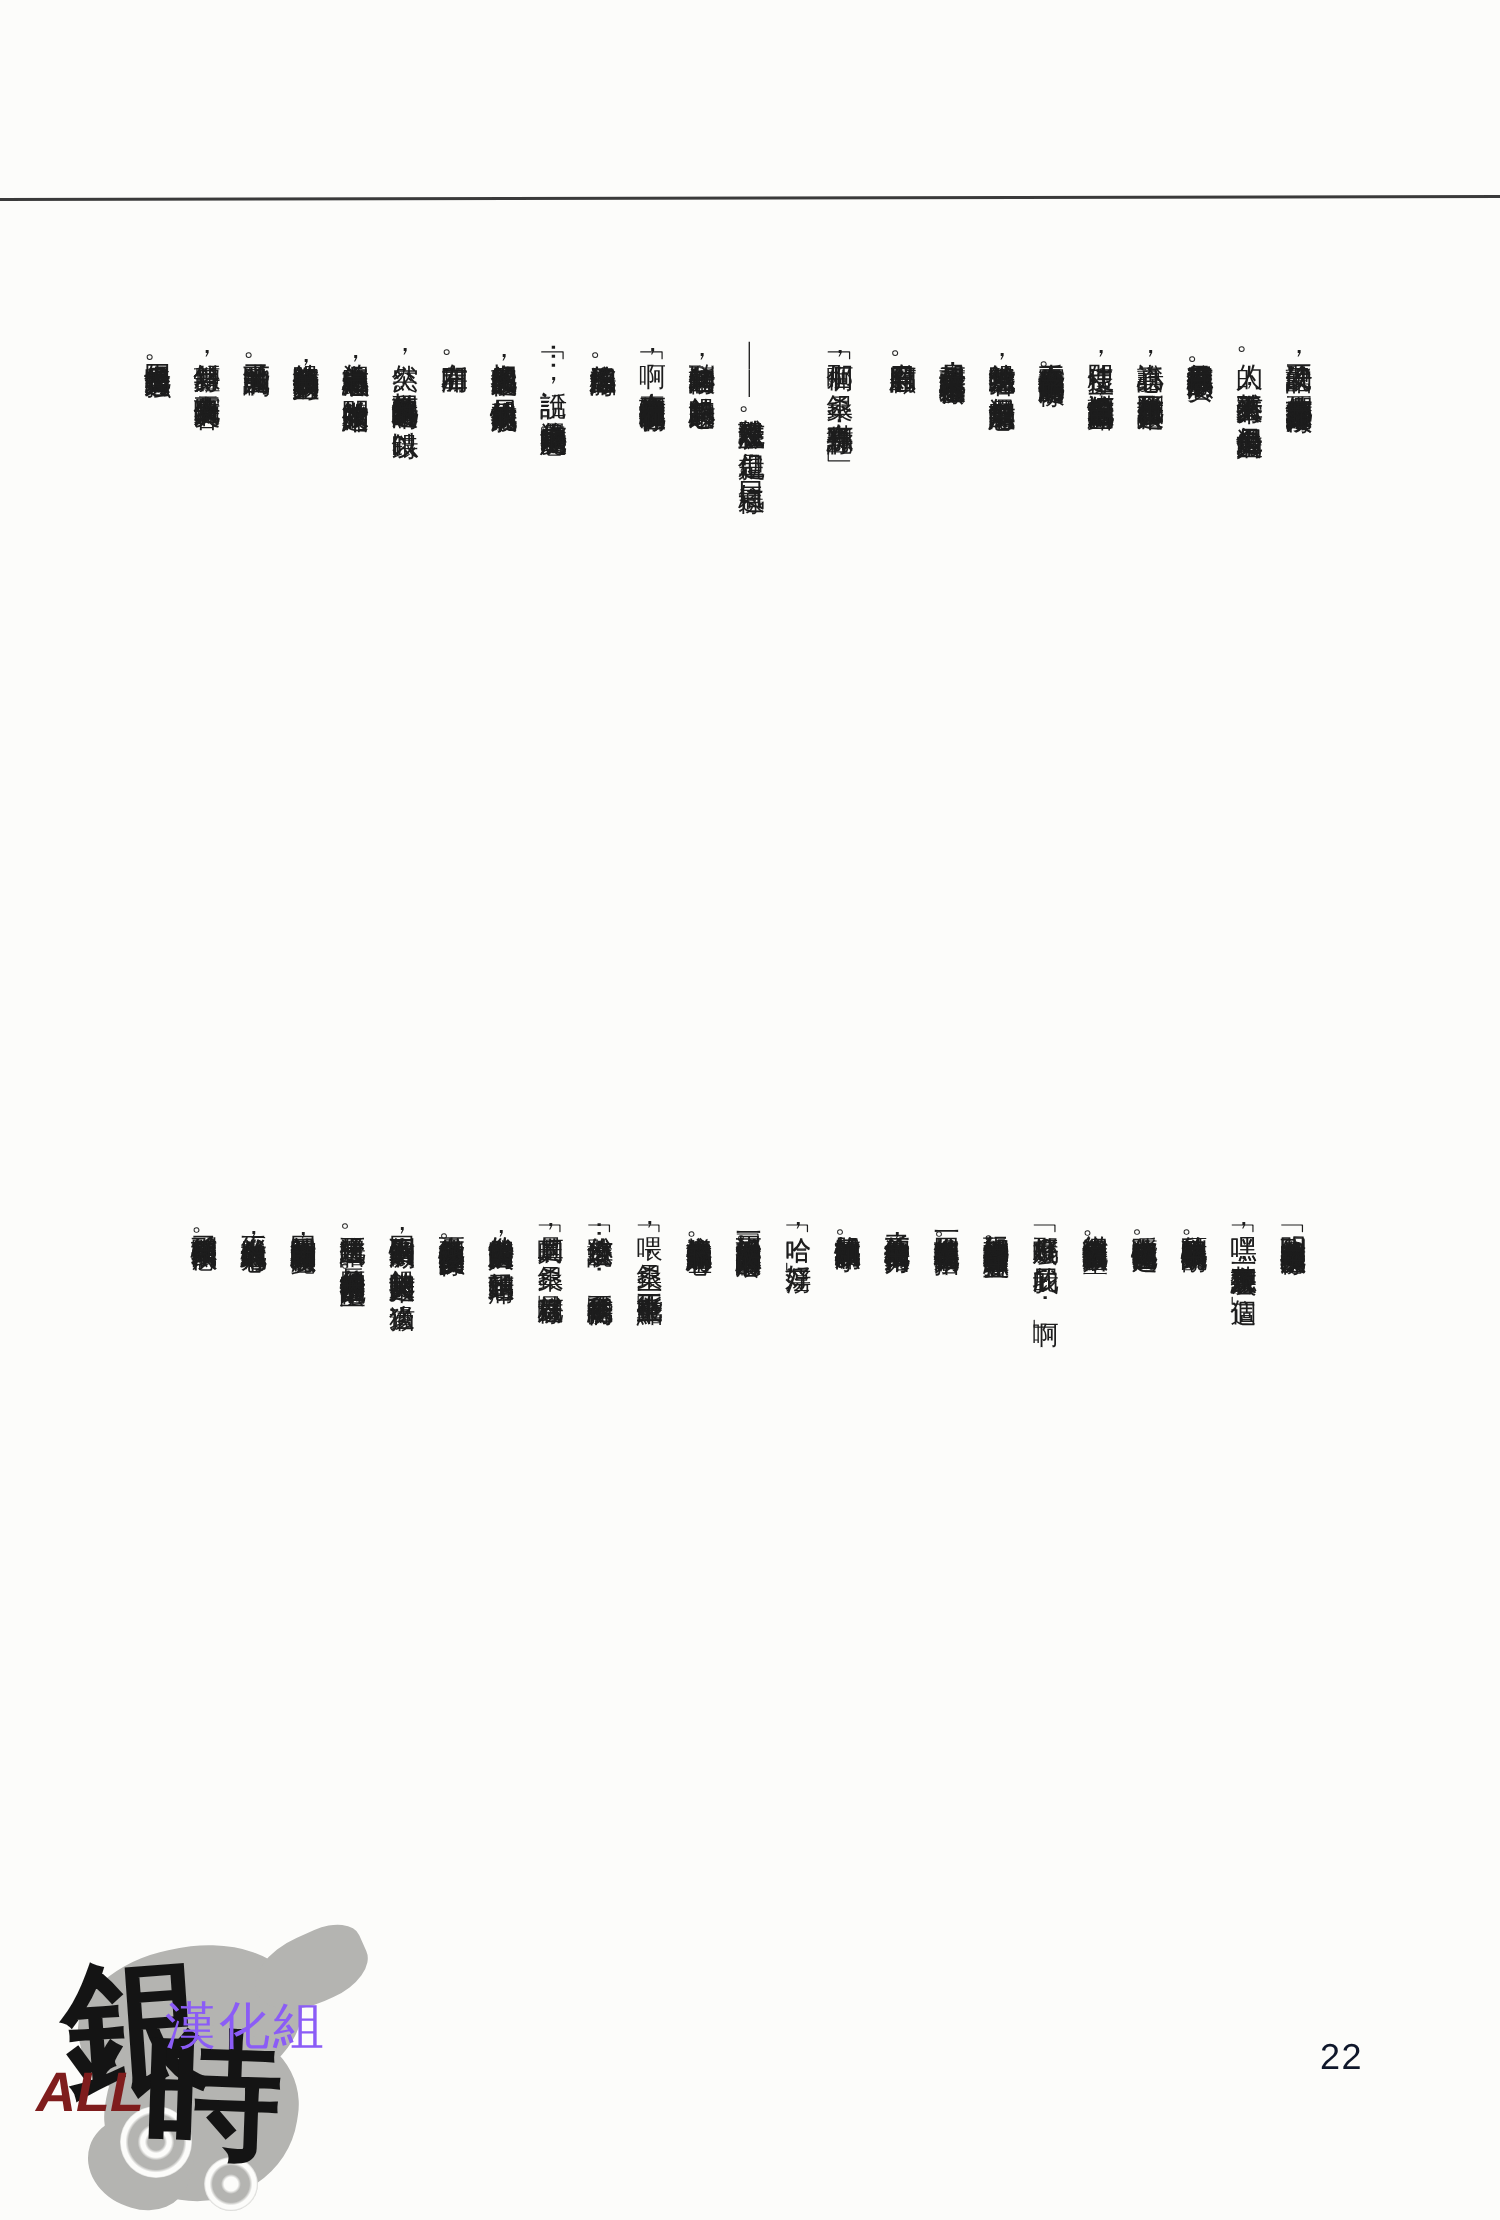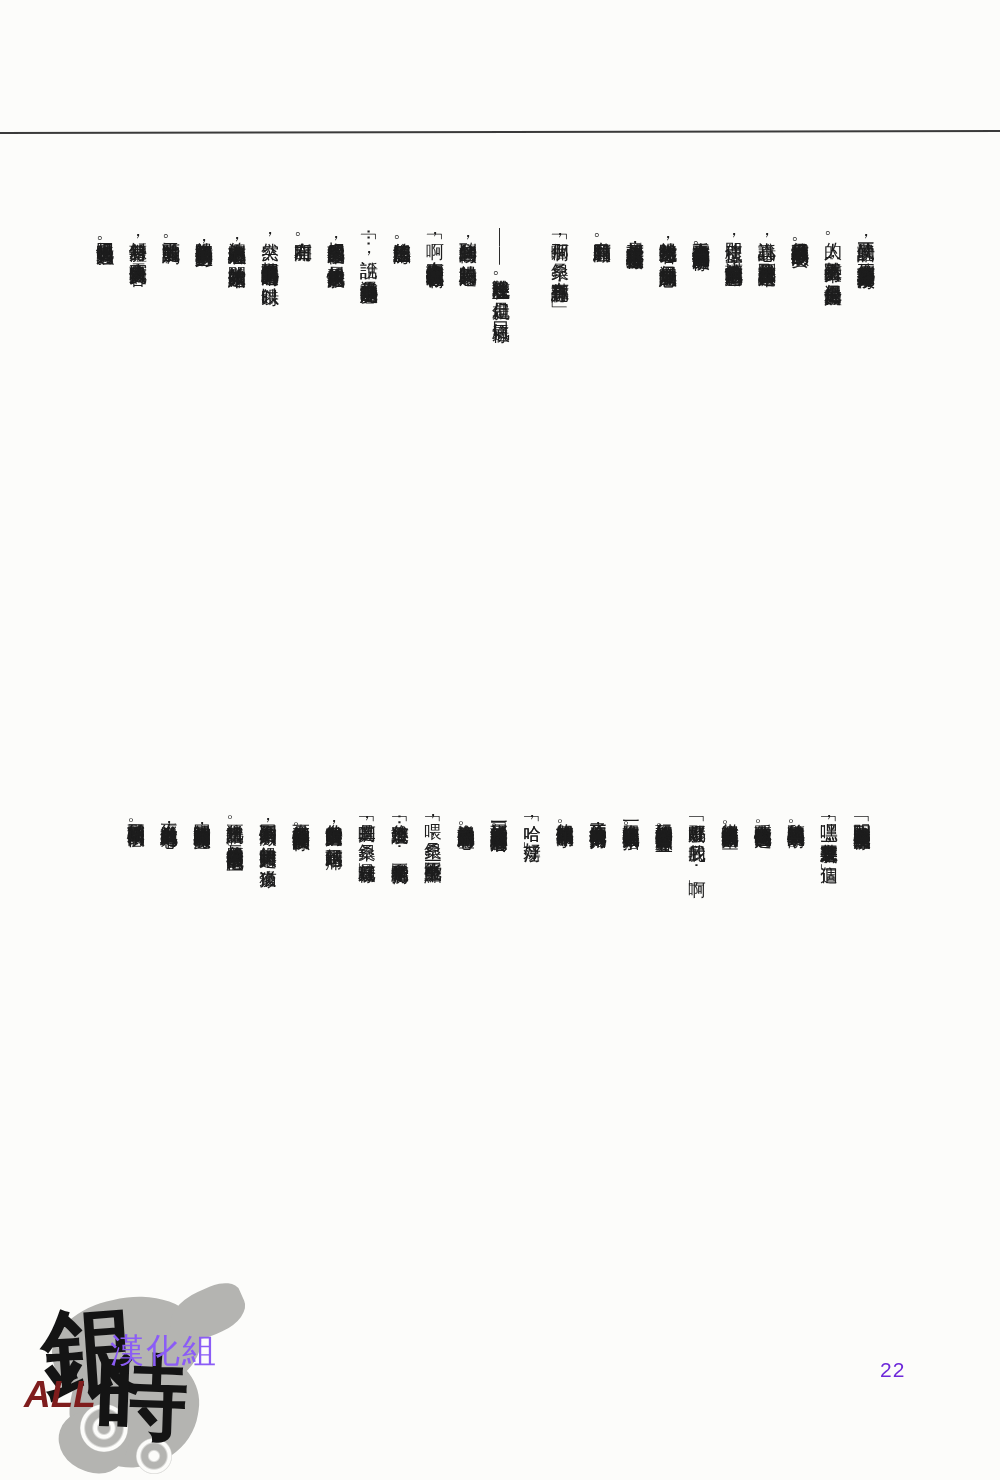--- a/index.html
+++ b/index.html
@@ -32,21 +32,21 @@
     background:radial-gradient(circle,#fcfcfa 18%,#b4b4b1 26%,#b4b4b1 48%,#fcfcfa 56%,#fcfcfa 66%,#b4b4b1 74%);}
   .logo-gin{position:absolute;left:24px;top:12px;font-size:98px;line-height:1;font-weight:bold;
     color:#141414;transform:rotate(-4deg);}
   .logo-toki{position:absolute;left:78px;top:60px;font-size:92px;line-height:1;font-weight:bold;
     color:#141414;transform:rotate(2deg);}
   .logo-group{position:absolute;left:92px;top:36px;font-size:34px;font-weight:normal;color:#8b5cf6;
     letter-spacing:2px;font-family:"Liberation Sans","DejaVu Sans",sans-serif;}
   .logo-all{position:absolute;left:6px;top:82px;font-size:37px;font-weight:800;font-style:italic;
     color:#7f1d1d;font-family:"Liberation Sans","DejaVu Sans",sans-serif;}
 
-  .page-number{position:absolute;left:880px;top:1358px;font-size:21px;color:#6d28d9;
+  .page-number{position:absolute;left:880px;top:1358px;font-size:24px;color:#0f172a;
     font-family:"Liberation Sans","DejaVu Sans",sans-serif;letter-spacing:1px;}
 </style>
 </head>
 <body>
 
 <div class="page">
 
   <div class="top-rule"></div>
 
   <div class="vtext upper">

